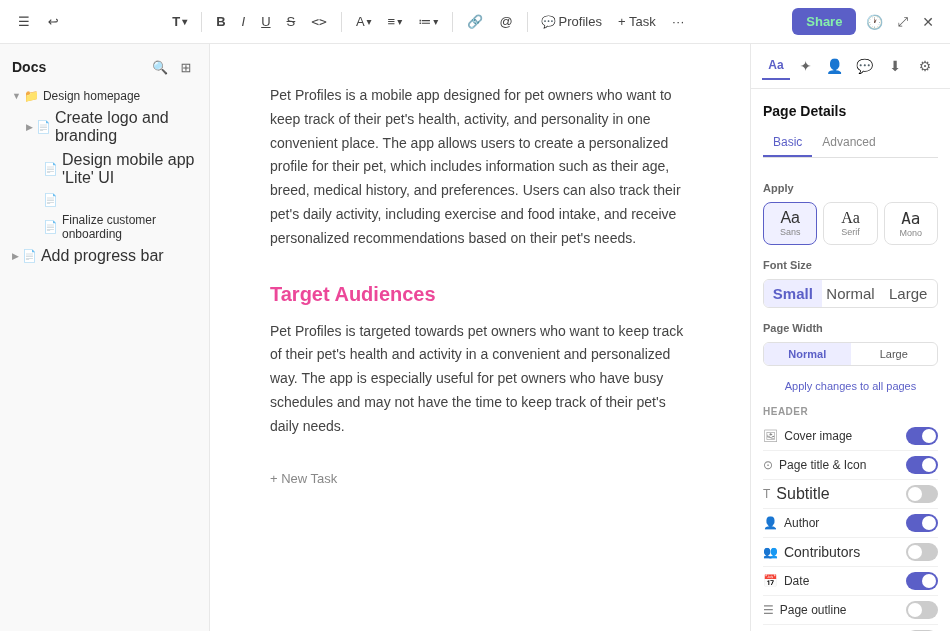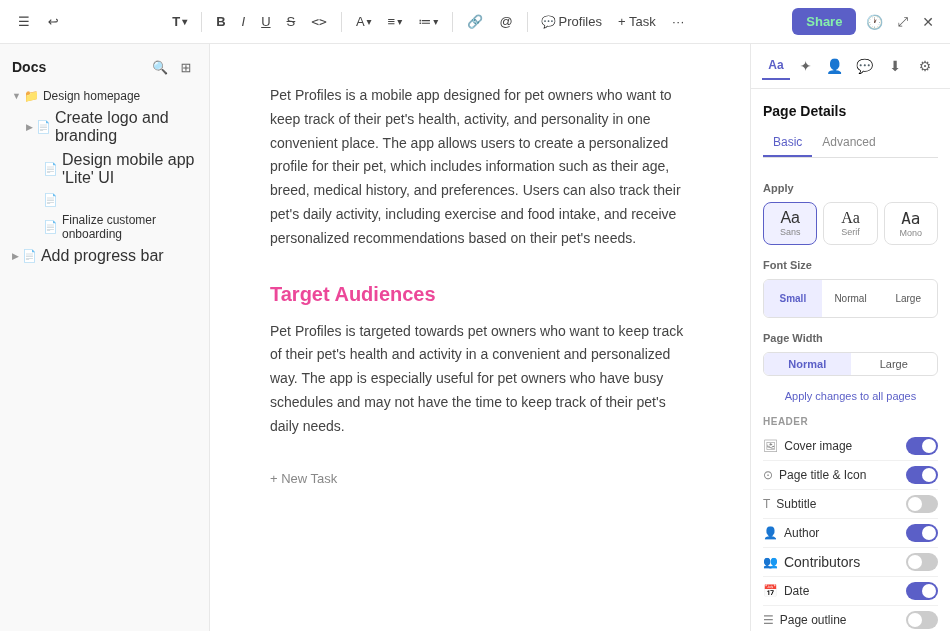--- a/index.html
+++ b/index.html
@@ -45,21 +45,21 @@
     .panel-sub-tab.active { color: #5b5fc7; border-bottom: 2px solid #5b5fc7; }
 
     .font-section-label { font-size: 11px; color: #666; margin-bottom: 8px; font-weight: 600; }
     .font-options { display: flex; gap: 6px; margin-bottom: 14px; }
     .font-option { flex: 1; border: 1px solid #e0e0e0; border-radius: 8px; padding: 6px 4px; text-align: center; cursor: pointer; }
     .font-option.selected { border-color: #5b5fc7; background: #f0f0ff; }
     .font-option .font-label { font-size: 16px; color: #333; }
     .font-option .font-name { font-size: 9px; color: #888; }
 
     .size-options { display: flex; border: 1px solid #e0e0e0; border-radius: 6px; overflow: hidden; margin-bottom: 14px; }
-    .size-option { flex: 1; text-align: center; padding: 13px 4px; font-size: 10px; color: #555; cursor: pointer; }
+    .size-option { flex: 1; text-align: center; padding: 5px 4px; font-size: 15px; color: #555; cursor: pointer; }
     .size-option.selected { background: #ededff; color: #5b5fc7; font-weight: 600; }
 
     .width-options { display: flex; border: 1px solid #e0e0e0; border-radius: 6px; overflow: hidden; margin-bottom: 14px; }
     .width-option { flex: 1; text-align: center; padding: 5px 4px; font-size: 11px; color: #555; cursor: pointer; }
     .width-option.selected { background: #ededff; color: #5b5fc7; font-weight: 600; }
 
     .apply-link { font-size: 11px; color: #5b5fc7; text-align: center; cursor: pointer; display: block; margin-bottom: 14px; }
 
     .header-label { font-size: 10px; font-weight: 700; color: #999; letter-spacing: 0.05em; margin-bottom: 5px; text-transform: uppercase; }
     .toggle-row { display: flex; align-items: center; justify-content: space-between; padding: 5px 0; border-bottom: 1px solid #f0f0f0; }
@@ -284,21 +284,21 @@
           <div class="toggle-row">
     <div class="toggle-row-label">
       <span class="toggle-icon">⊙</span>
       <span style="font-size:12px;">Page title &amp; Icon</span>
     </div>
     <button class="toggle on"></button>
   </div>
           <div class="toggle-row">
     <div class="toggle-row-label">
       <span class="toggle-icon">T</span>
-      <span style="font-size:12px;">Subtitle</span>
+      <span style="font-size:16px;">Subtitle</span>
     </div>
     <button class="toggle off"></button>
   </div>
           <div class="toggle-row">
     <div class="toggle-row-label">
       <span class="toggle-icon">👤</span>
       <span style="font-size:12px;">Author</span>
     </div>
     <button class="toggle on"></button>
   </div>

